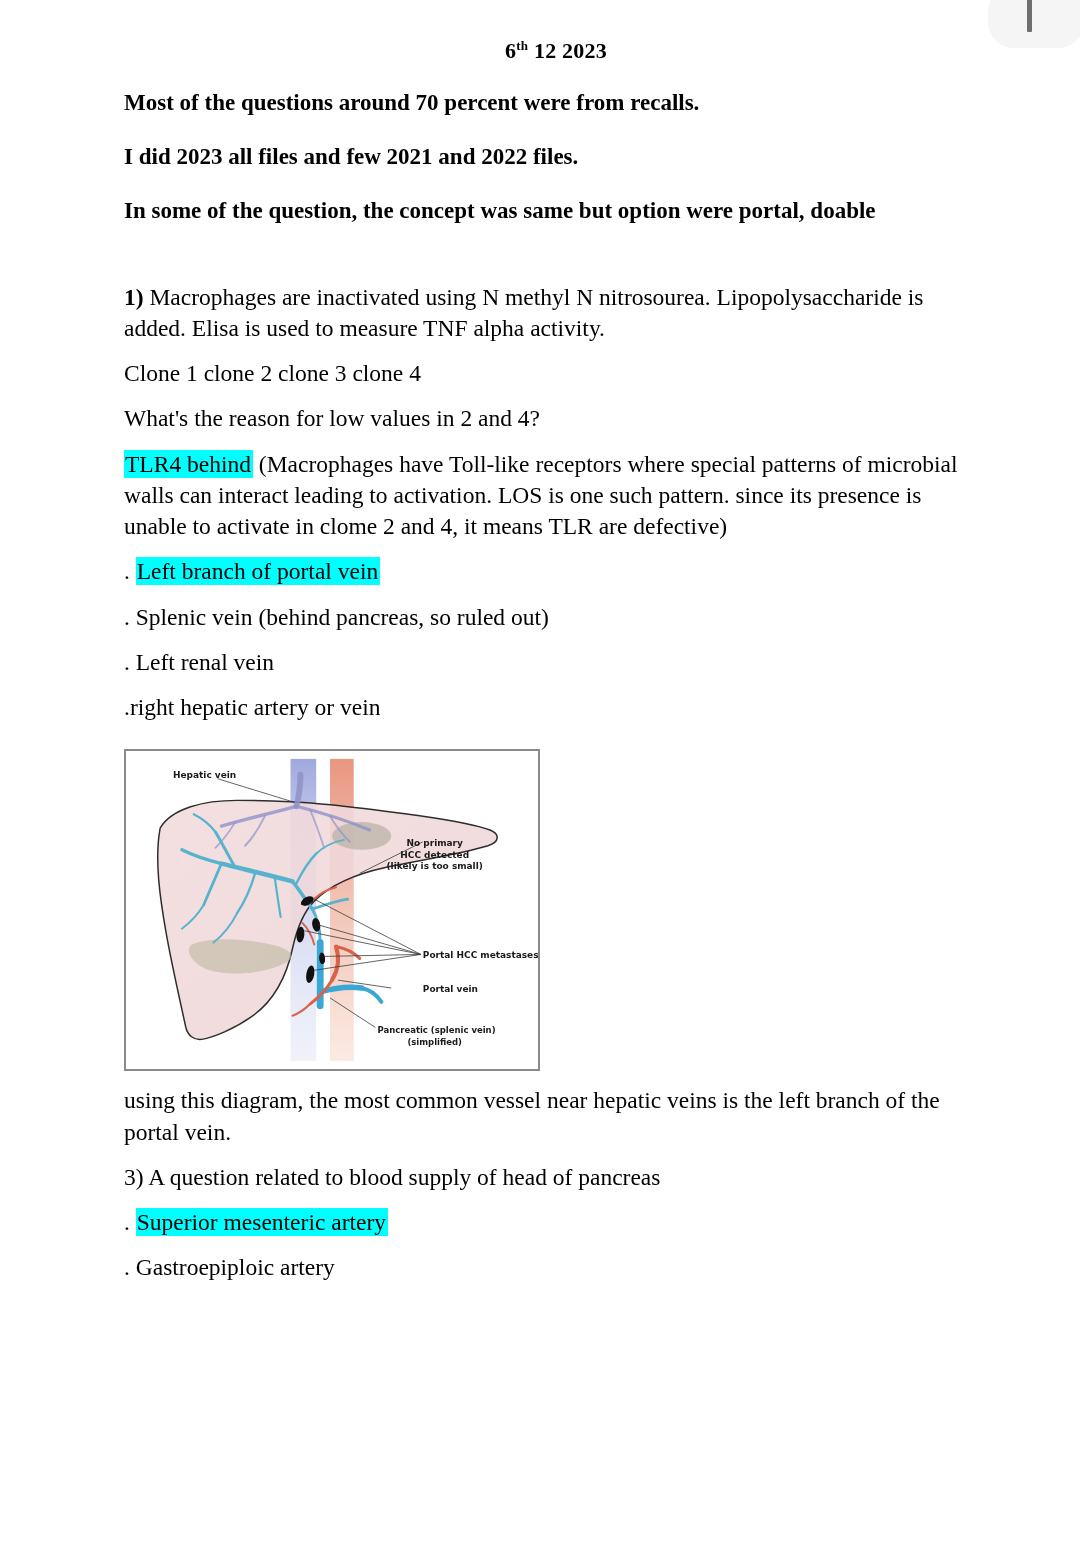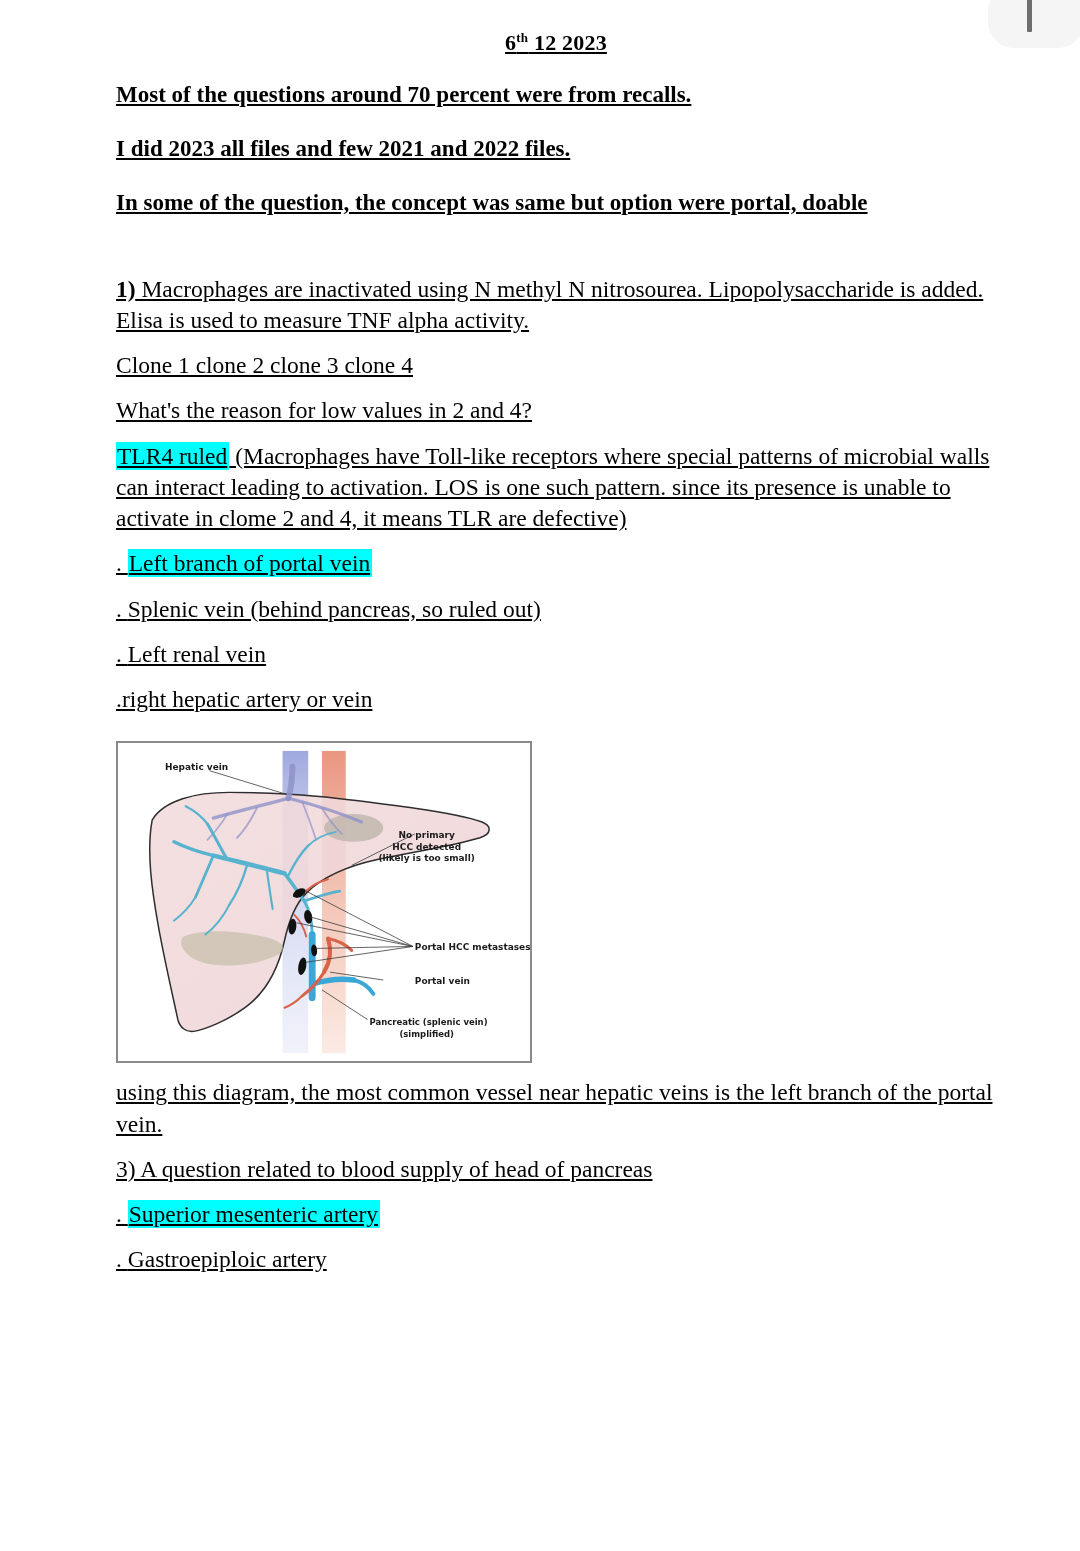--- a/index.html
+++ b/index.html
@@ -11,22 +11,21 @@
     font-family: "Liberation Serif", "DejaVu Serif", serif;
     color: #000000;
     position: relative;
     overflow: hidden;
   }
 
   .page {
     position: relative;
     width: 1080px;
     height: 1551px;
-    padding: 0;
-    text-decoration: underline;
+    padding: 8px;
   }
 
   
   .chrome-overlay {
     position: absolute;
     top: -14px;
     right: -4px;
     width: 96px;
     height: 62px;
     background: #f5f5f5;
@@ -154,21 +153,21 @@
 
     <div class="spacer-big"></div>
 
     <p class="para"><span class="num">1)</span><span> Macrophages are inactivated using N methyl N nitrosourea. Lipopolysaccharide is added. Elisa is used to measure TNF alpha activity.</span></p>
 
     <p class="para">Clone 1 clone 2 clone 3 clone 4</p>
 
 
     <p class="para">What's the reason for low values in 2 and 4?</p>
 
-    <p class="para"><span class="hl-cyan">TLR4 ruled</span><span> (Macrophages have Toll-like receptors where special patterns of microbial walls can interact leading  to activation. LOS is one such pattern. since its presence is unable to activate in clome 2 and 4, it means TLR are defective)</span></p>
+    <p class="para"><span class="hl-cyan">TLR4 behind</span><span> (Macrophages have Toll-like receptors where special patterns of microbial walls can interact leading  to activation. LOS is one such pattern. since its presence is unable to activate in clome 2 and 4, it means TLR are defective)</span></p>
 
 
     <p class="para"><span>. </span><span class="hl-cyan">Left branch of portal vein</span></p>
 
     <p class="para"><span>. </span><span>Splenic vein (behind pancreas, so ruled out)</span></p>
 
     <p class="para"><span>. </span><span>Left renal vein</span></p>
 
     <p class="para"><span>.</span><span>right hepatic artery or vein</span></p>
 

